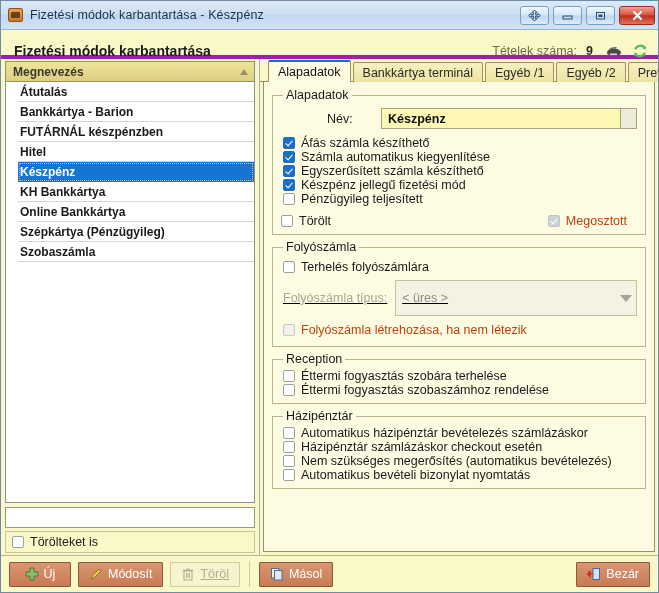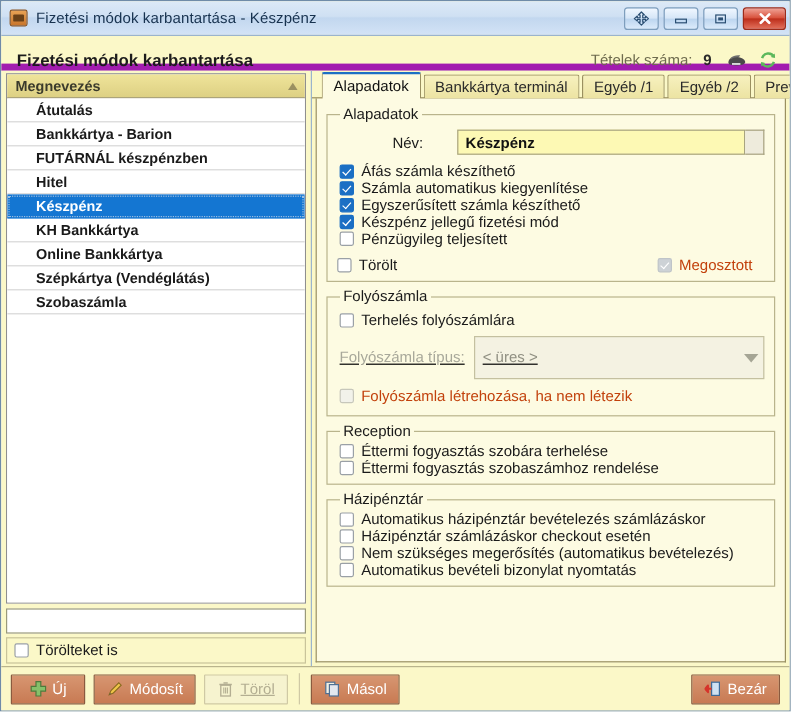--- a/index.html
+++ b/index.html
@@ -83,21 +83,21 @@
     background: linear-gradient(to bottom, #f0a396 0%, #d9543f 45%, #bd2f1c 52%, #e3715c 100%);
     border-color: #9d2b19;
   }
   .win-btn svg { display: block; }
 
   
   .header {
     height: 29px;
     flex: 0 0 29px;
     background: #fbf8c8;
-    border-bottom: 6px solid #a21caf;
+    border-bottom: 4px solid #a21caf;
     display: flex;
     align-items: center;
     padding: 16px 9px 0 13px;
     box-sizing: border-box;
   }
   .header-title {
     font-size: 14px;
     font-weight: bold;
     color: #1c1c1c;
   }
@@ -181,26 +181,27 @@
     flex: 1 1 auto;
     overflow: hidden;
     background: #ffffff;
   }
   .grid-row {
     height: 20px;
     box-sizing: border-box;
     border-bottom: 1px solid #d6d6d6;
     display: flex;
     align-items: center;
-    padding: 0 24px;
+    padding: 0 2px;
     font-size: 12px;
     font-weight: bold;
     color: #1a1a1a;
     cursor: pointer;
     white-space: nowrap;
+    margin-left: 12px;
   }
   .grid-row.selected {
     background: #1476d2;
     color: #ffffff;
     border-bottom: 1px solid #1476d2;
     outline: 1px dotted #9fbfe0;
     outline-offset: -2px;
   }
   .search-row {
     flex: 0 0 auto;
@@ -570,21 +571,21 @@
             <div class="grid-row selected">
               <span>Készpénz</span>
             </div>
             <div class="grid-row">
               <span>KH Bankkártya</span>
             </div>
             <div class="grid-row">
               <span>Online Bankkártya</span>
             </div>
             <div class="grid-row">
-              <span>Szépkártya (Vendéglátás)</span>
+              <span>Szépkártya (Pénzügyileg)</span>
             </div>
             <div class="grid-row">
               <span>Szobaszámla</span>
             </div>
           </div>
       </div>
 
       <div class="search-row">
         <input class="search-input" type="text" id="search-input" placeholder="" style="">
       </div>

